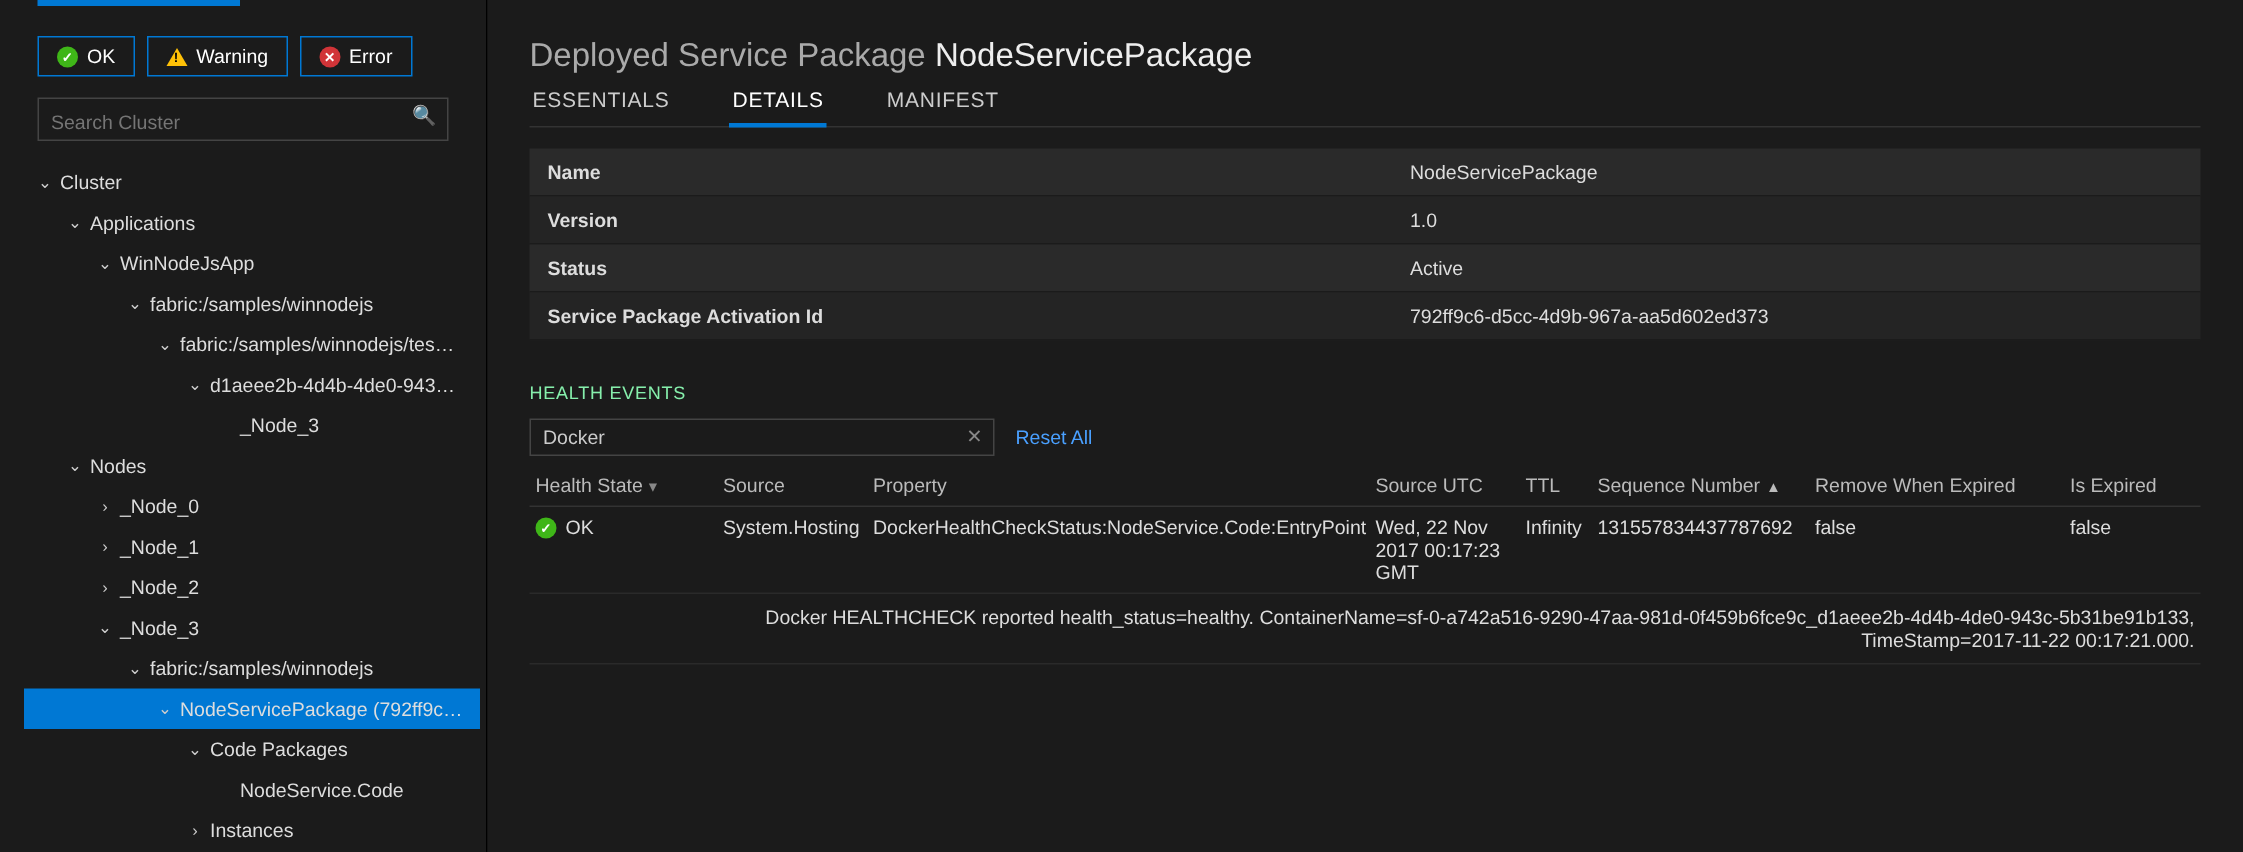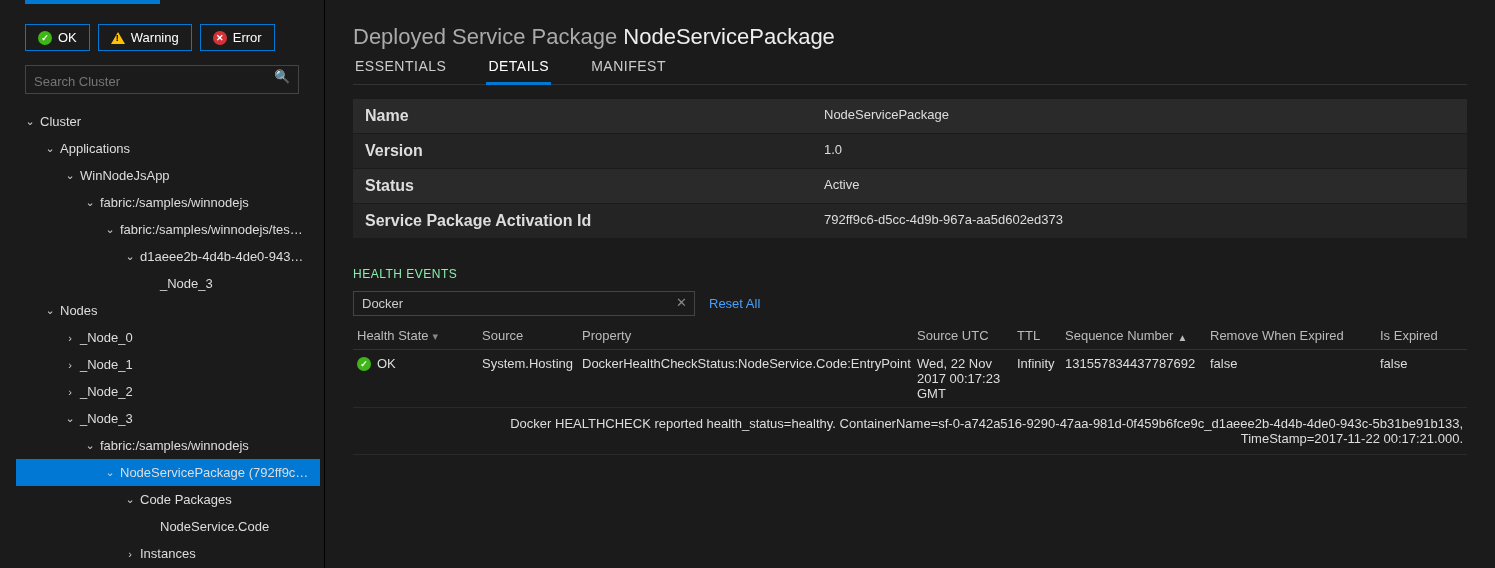--- a/index.html
+++ b/index.html
@@ -141,34 +141,34 @@
   background: #0078d4;
 }
 .kv-table { width: 100%; }
 .kv-row {
   display: flex;
   background: #242424;
   border-bottom: 1px solid #1b1b1b;
   padding: 8px 12px;
 }
 .kv-row:nth-child(odd) { background: #2a2a2a; }
-.kv-key { width: 459px; color: #ddd; font-weight: 600; font-size: 16px; }
+.kv-key { width: 575px; color: #ddd; font-weight: 600; font-size: 13px; }
 .kv-val { color: #ddd; }
 .section-head {
   margin-top: 28px;
   color: #86efac;
   font-size: 12px;
   letter-spacing: 0.5px;
   margin-bottom: 10px;
   font-weight: 400;
 }
 .filter-row { display: flex; align-items: center; gap: 14px; margin-bottom: 4px; }
 .filter-input-wrap {
   position: relative;
-  width: 342px;
+  width: 310px;
 }
 .filter-input-wrap input {
   width: 100%;
   background: #1b1b1b;
   border: 1px solid #444;
   color: #ccc;
   padding: 4px 26px 4px 8px;
   font-size: 13px;
 }
 .filter-input-wrap .clear {

